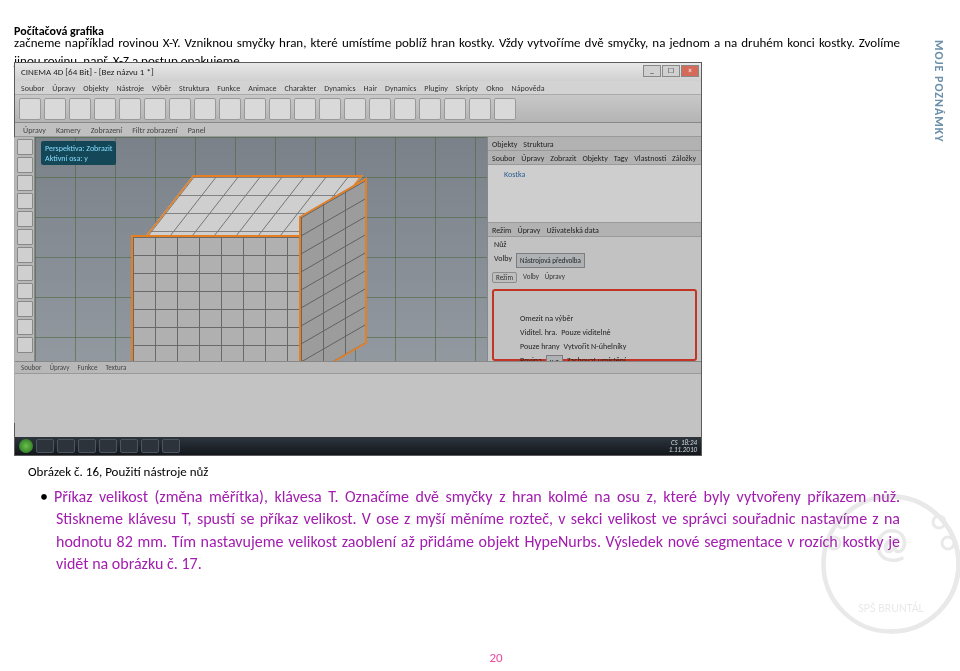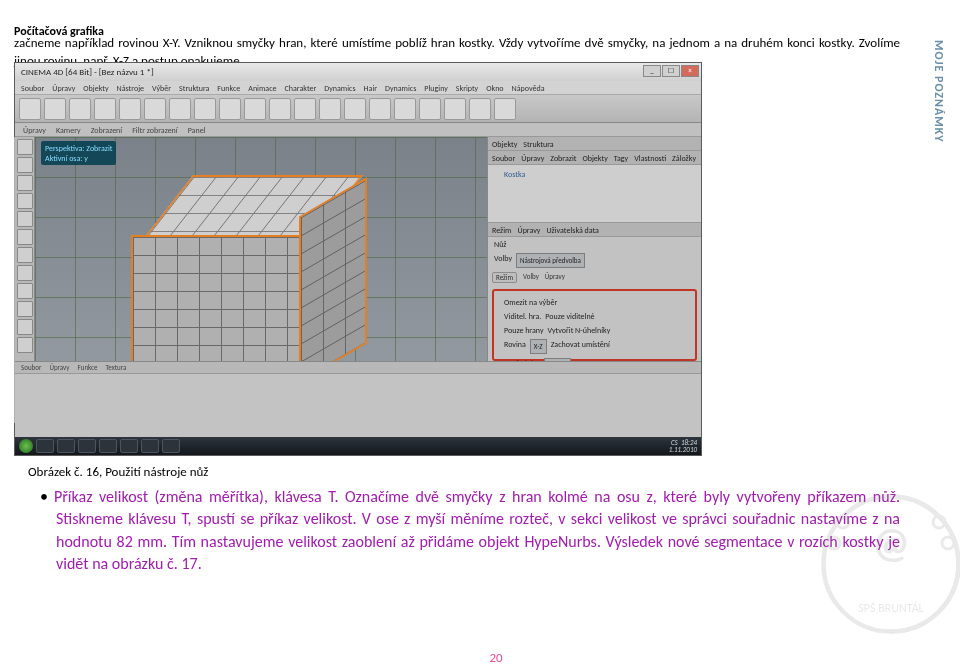--- a/index.html
+++ b/index.html
@@ -168,21 +168,21 @@
   }
   .attr-line {
     padding: 2px 6px; font-size: 8px; display: flex; gap: 4px;
   }
   .field {
     background: #aeb2b5; border: 1px solid #7d7d7d; height: 15px; padding: 0 3px;
     font-size: 7px; color: #222; display: inline-flex; align-items: center;
   }
   .red-box {
     margin: 4px; border: 2px solid #c23524; border-radius: 3px;
-    padding: 4px; height: 72px;
+    padding: 20px; height: 72px;
   }
   .panel-tabs {
     display: flex; gap: 6px; padding: 2px 4px;
     font-size: 7px; color: #333;
   }
   .panel-tabs .act { background: #bebebe; border: 1px solid #8c8c8c; padding: 0 3px; border-radius: 2px; }
 
   .bottom-panel {
     position: absolute; left: 0; right: 0; bottom: 14px; height: 80px;
     background: #c3c3c3; border-top: 1px solid #888;

